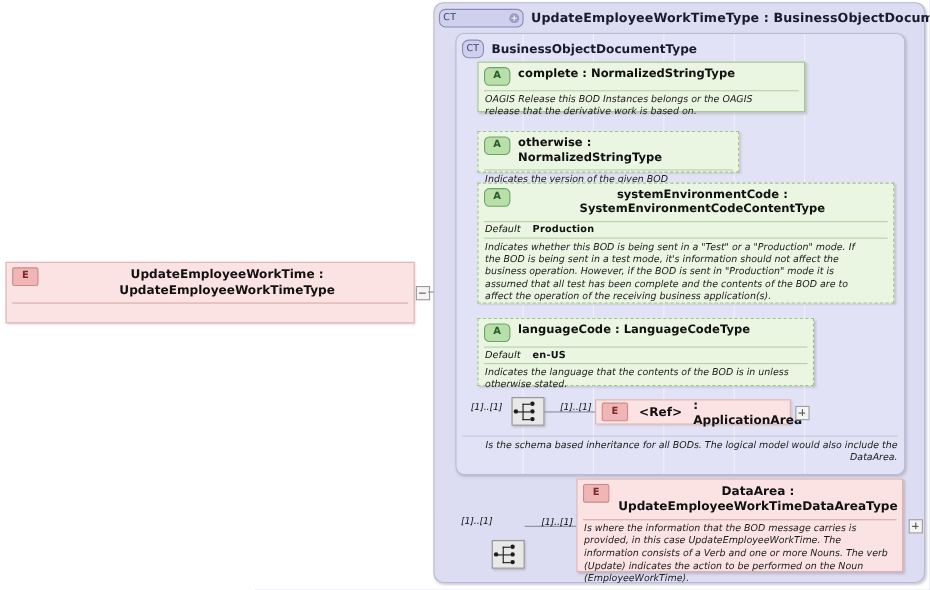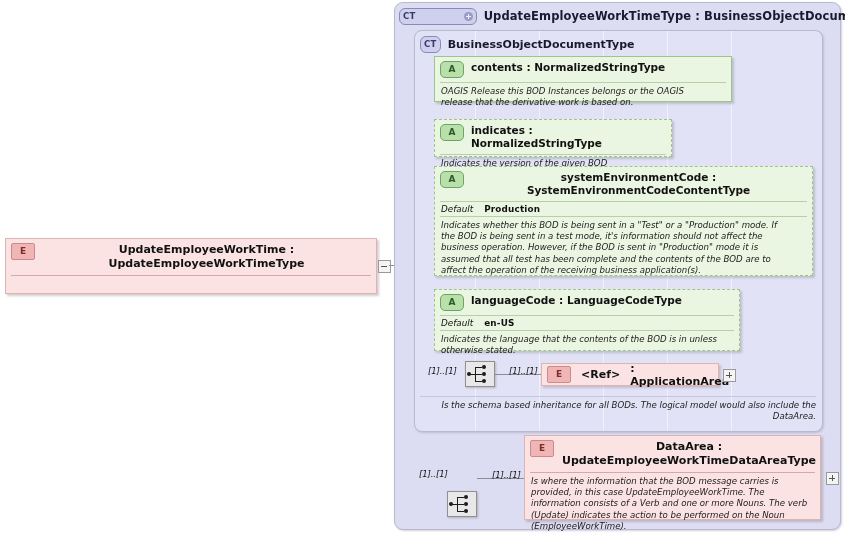--- a/index.html
+++ b/index.html
@@ -47,21 +47,21 @@
 
   
   .stripe{position:absolute;top:0;bottom:0;width:1px;background:rgba(255,255,255,.5);}
 
   
   .ct-badge{
     display:inline-flex;align-items:center;justify-content:center;
     height:15px;padding:0 3px;
     border:1px solid #8a8ab4;border-radius:6px;
     background:#cfcfee;
-    font-size:8.5px;font-weight:bold;color:#3a3a6a;
+    font-size:8.5px;font-weight:normal;color:#3a3a6a;
     letter-spacing:.3px;
     line-height:1;
     gap:46px;
   }
   .ct-badge .plusdot{
     display:inline-block;width:9px;height:9px;margin-left:2px;
     border-radius:50%;background:#9b9bc8;position:relative;
   }
   .ct-badge .plusdot::before,.ct-badge .plusdot::after{
     content:"";position:absolute;background:#f2f2fb;
@@ -229,30 +229,30 @@
     <div id="ct-inner-header">
       <span class="ct-badge">
         <span>CT</span>
       </span>
       <span class="ct-inner-title">BusinessObjectDocumentType</span>
     </div>
 
     <div class="abs attr-box solid" style="left:19px;top:25px;width:298px;height:46px;">
       <div class="attr-head">
         <span class="a-badge">A</span>
-        <span class="attr-name">contents : NormalizedStringType</span>
+        <span class="attr-name">complete : NormalizedStringType</span>
       </div>
       <div class="attr-sep"></div>
       <div class="attr-doc">OAGIS Release this BOD Instances belongs or the OAGIS release that the derivative work is based on.</div>
     </div>
 
     <div class="abs attr-box dashed" style="left:19px;top:88px;width:238px;height:38px;">
       <div class="attr-head">
         <span class="a-badge">A</span>
-        <span class="attr-name">indicates : NormalizedStringType</span>
+        <span class="attr-name">otherwise : NormalizedStringType</span>
       </div>
       <div class="attr-sep"></div>
       <div class="attr-doc">Indicates the version of the given BOD defintion.</div>
     </div>
 
     <div class="abs attr-box dashed" style="left:19px;top:135px;width:379px;height:110px;">
       <div class="attr-head">
         <span class="a-badge">A</span>
         <span class="attr-name centered">systemEnvironmentCode : SystemEnvironmentCodeContentType</span>
       </div>

